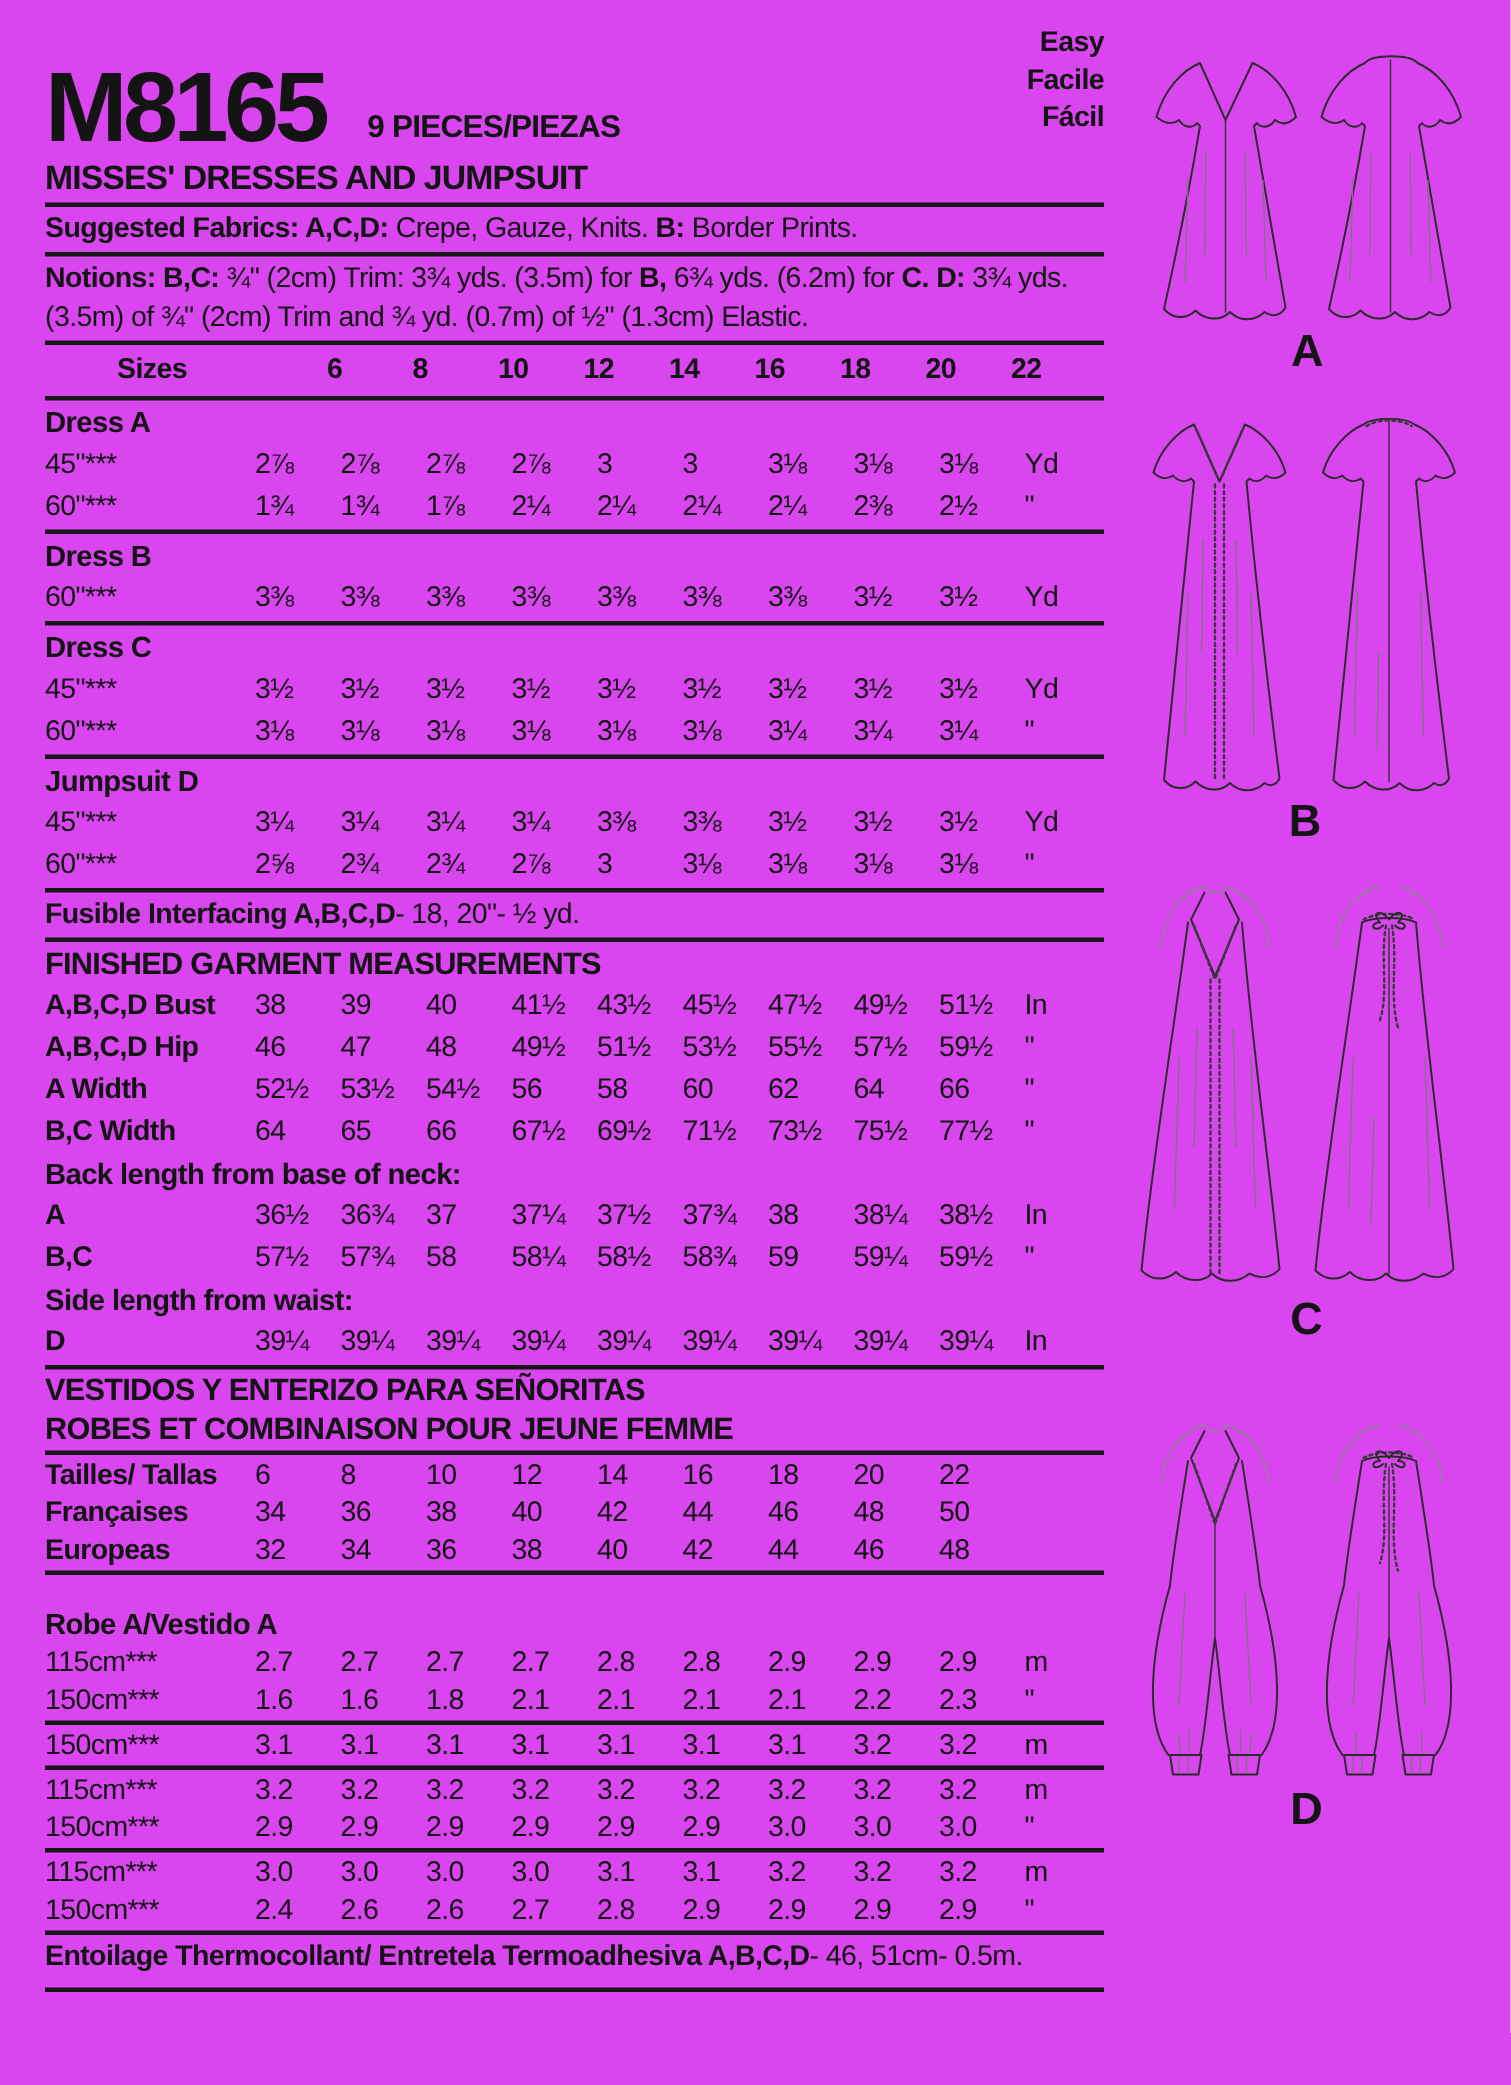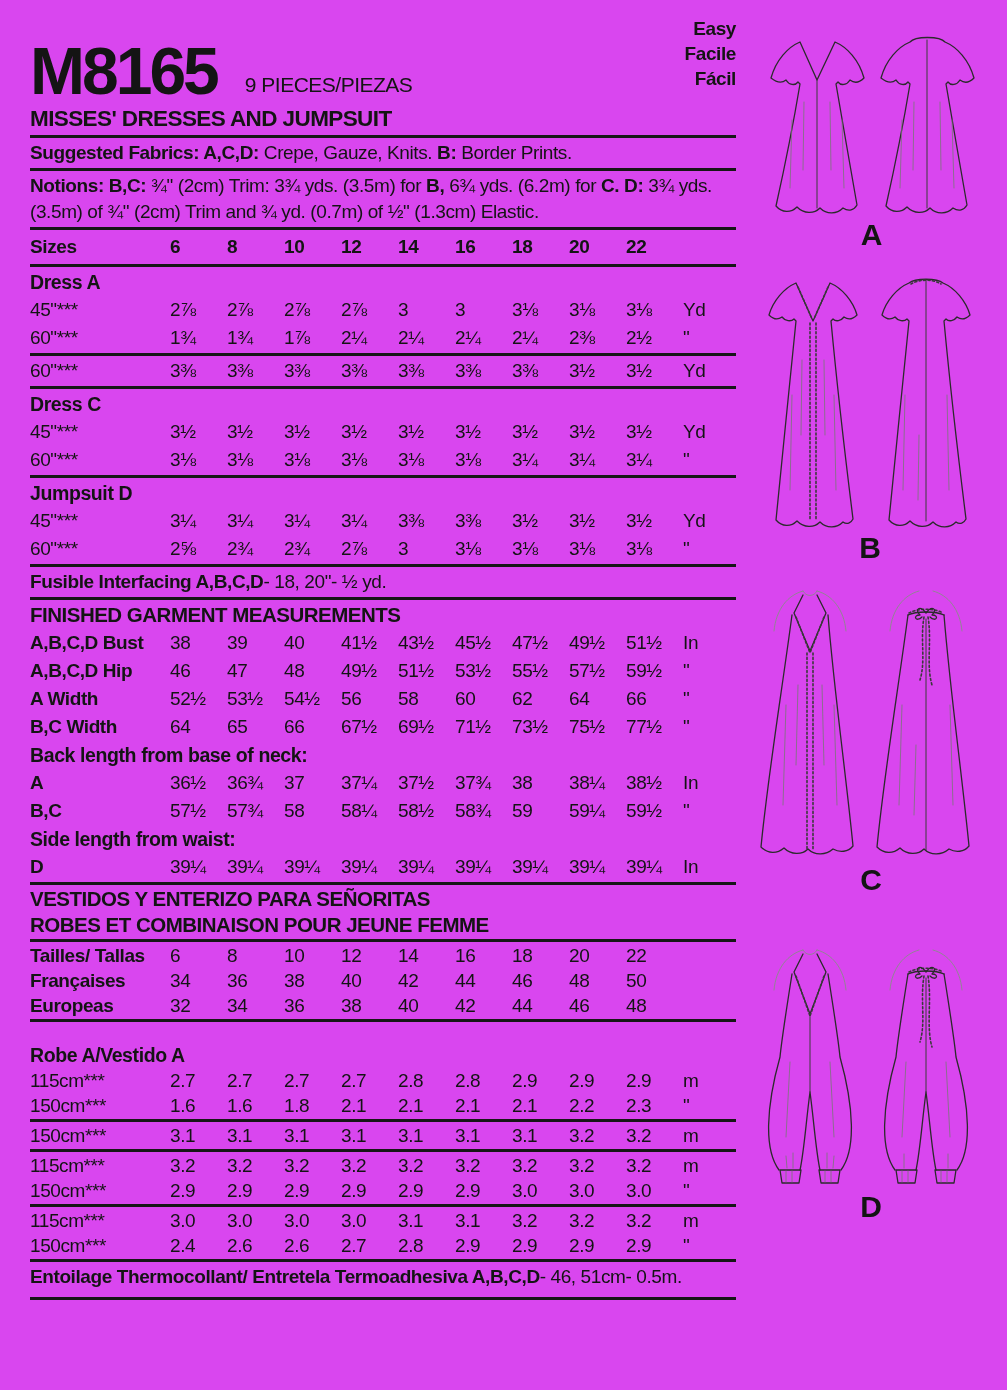--- a/index.html
+++ b/index.html
@@ -1,30 +1,30 @@
 <!DOCTYPE html>
 <html><head>
 <meta charset="utf-8">
 <style>
   html,body{margin:0;padding:0;background:#e8e8e8;}
   .page{position:relative;width:1007px;height:1390px;background:#d946ef;overflow:hidden;
         font-family:"Liberation Sans","DejaVu Sans",sans-serif;color:#141414;letter-spacing:-0.4px;}
   .left-col{position:absolute;left:30px;top:12px;width:706px;}
   .hdr{position:relative;display:flex;align-items:flex-end;gap:28px;height:90px;}
   .pattern-no{font-size:66px;font-weight:bold;letter-spacing:-3px;line-height:0.92;}
-  .pieces{font-size:21px;font-weight:normal;margin-bottom:5px;letter-spacing:-0.5px;}
+  .pieces{font-size:21px;font-weight:bold;margin-bottom:5px;letter-spacing:-0.5px;}
   .difficulty{position:absolute;right:0;top:4px;text-align:right;font-weight:bold;font-size:19px;line-height:25px;}
   .doc-title{font-weight:bold;font-size:22.5px;line-height:30px;margin-top:2px;letter-spacing:-0.6px;}
   .rule{height:3px;background:#161616;margin:1px 0;}
   .intro{font-size:19px;line-height:26px;padding:1px 0;}
   .b{font-weight:bold;}
   .trow{display:grid;grid-template-columns:140px 57px 57px 57px 57px 57px 57px 57px 57px 57px 1fr;}
   .rows-en{line-height:28px;font-size:19px;}
   .rows-fr{line-height:25px;font-size:19px;}
-  .sizes-row{line-height:32px;}
+  .sizes-row{line-height:32px;margin-left:48px;}
   .sec-title{font-weight:bold;font-size:19.5px;}
   .sec-title.rows-en{line-height:28px;}
   .sec-title.rows-fr{line-height:26px;margin-top:20px;}
   .big-title{font-weight:bold;font-size:20.5px;line-height:28px;letter-spacing:-0.5px;}
   .big-title.fr{line-height:26px;}
   .foot-rule{height:3px;background:#161616;margin:6px 0 4px 0;}
   .right-col{position:absolute;left:742px;top:0;width:265px;height:1390px;}
   .figure{position:absolute;text-align:center;}
   .fig-label{font-size:30px;font-weight:bold;letter-spacing:0;margin-top:0px;line-height:30px;}
   .figure svg{display:block;}
@@ -90,20 +90,21 @@
           <span>1⅞</span>
           <span>2¼</span>
           <span>2¼</span>
           <span>2¼</span>
           <span>2¼</span>
           <span>2⅜</span>
           <span>2½</span>
           <span class="unit">"</span>
         </div>
         <div class="rule"></div>
+        <div class="sec-title rows-en">Dress B</div>
         <div class="trow rows-en">
           <span>60"***</span>
           <span>3⅜</span>
           <span>3⅜</span>
           <span>3⅜</span>
           <span>3⅜</span>
           <span>3⅜</span>
           <span>3⅜</span>
           <span>3⅜</span>
           <span>3½</span>

